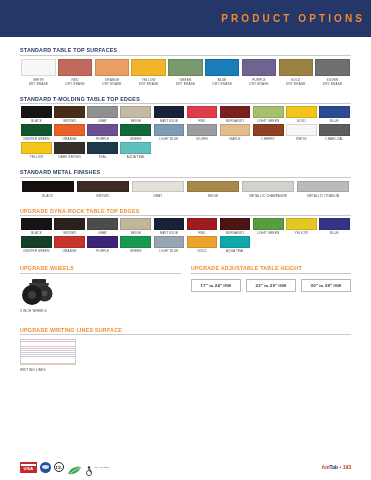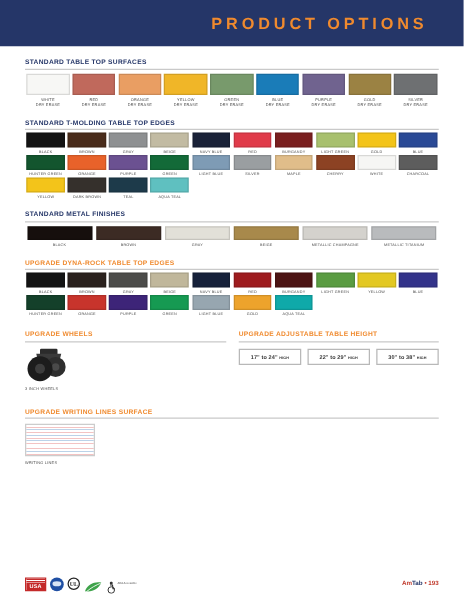--- a/index.html
+++ b/index.html
@@ -13,24 +13,24 @@
 
   
   .banner {
     position: absolute; left: 0; top: 0;
     width: 371px; height: 37px;
     background: #253668;
     display: flex; align-items: center; justify-content: flex-end;
   }
   .banner-title {
     color: #f08a2e;
-    font-size: 13px;
+    font-size: 10px;
     font-weight: bold;
     letter-spacing: 3.1px;
-    padding-right: 29px;
+    padding-right: 6px;
     white-space: nowrap;
   }
 
   
   .content { position: absolute; left: 0; top: 37px; width: 371px; }
   .section { padding: 0 20px; margin-top: 10px; }
   .sec-head {
     font-size: 5.3px;
     font-weight: bold;
     letter-spacing: 0.25px;

